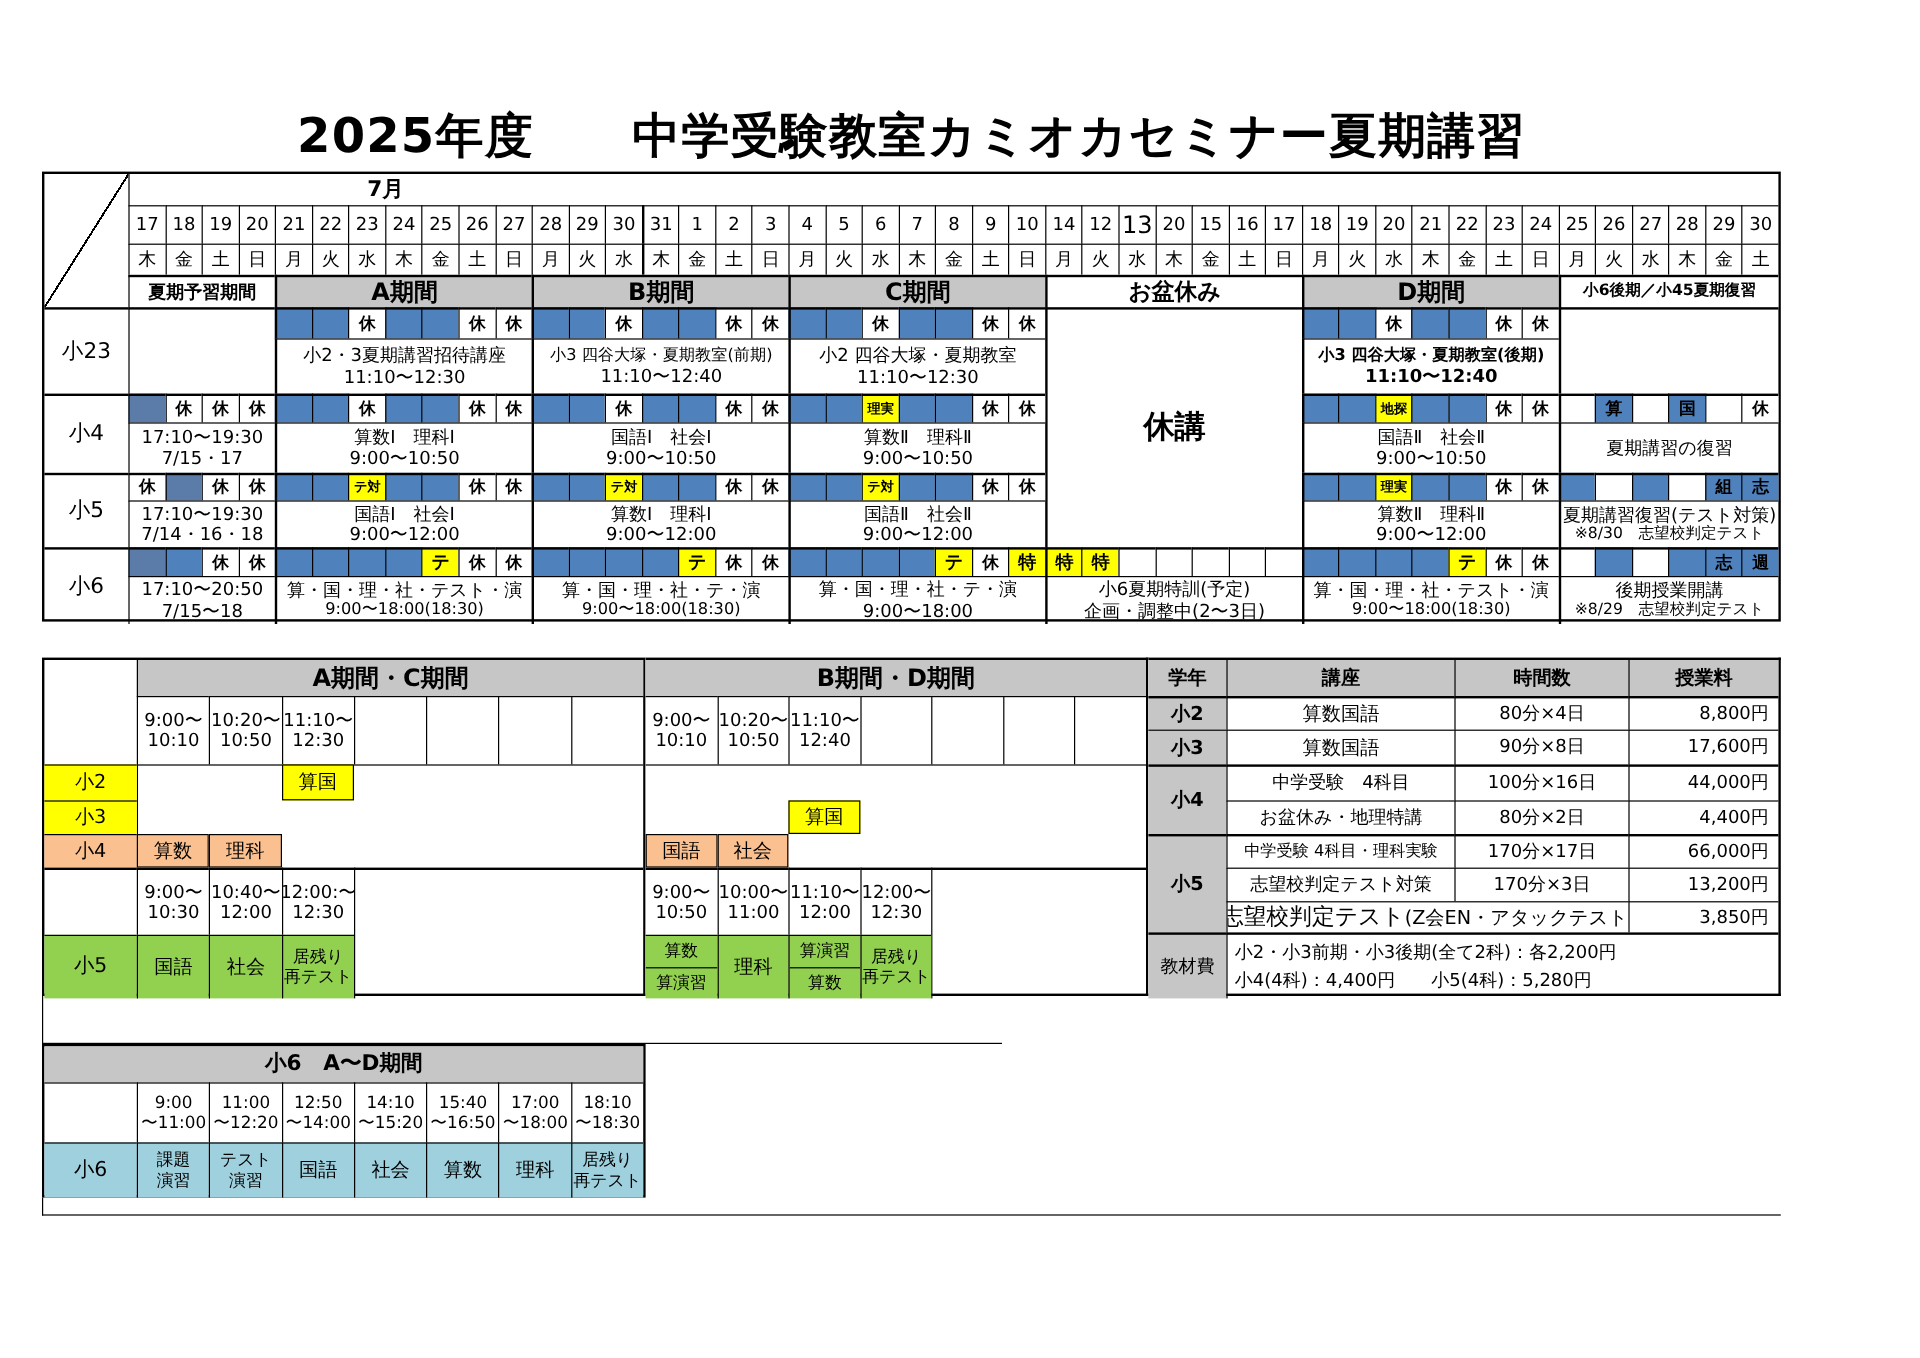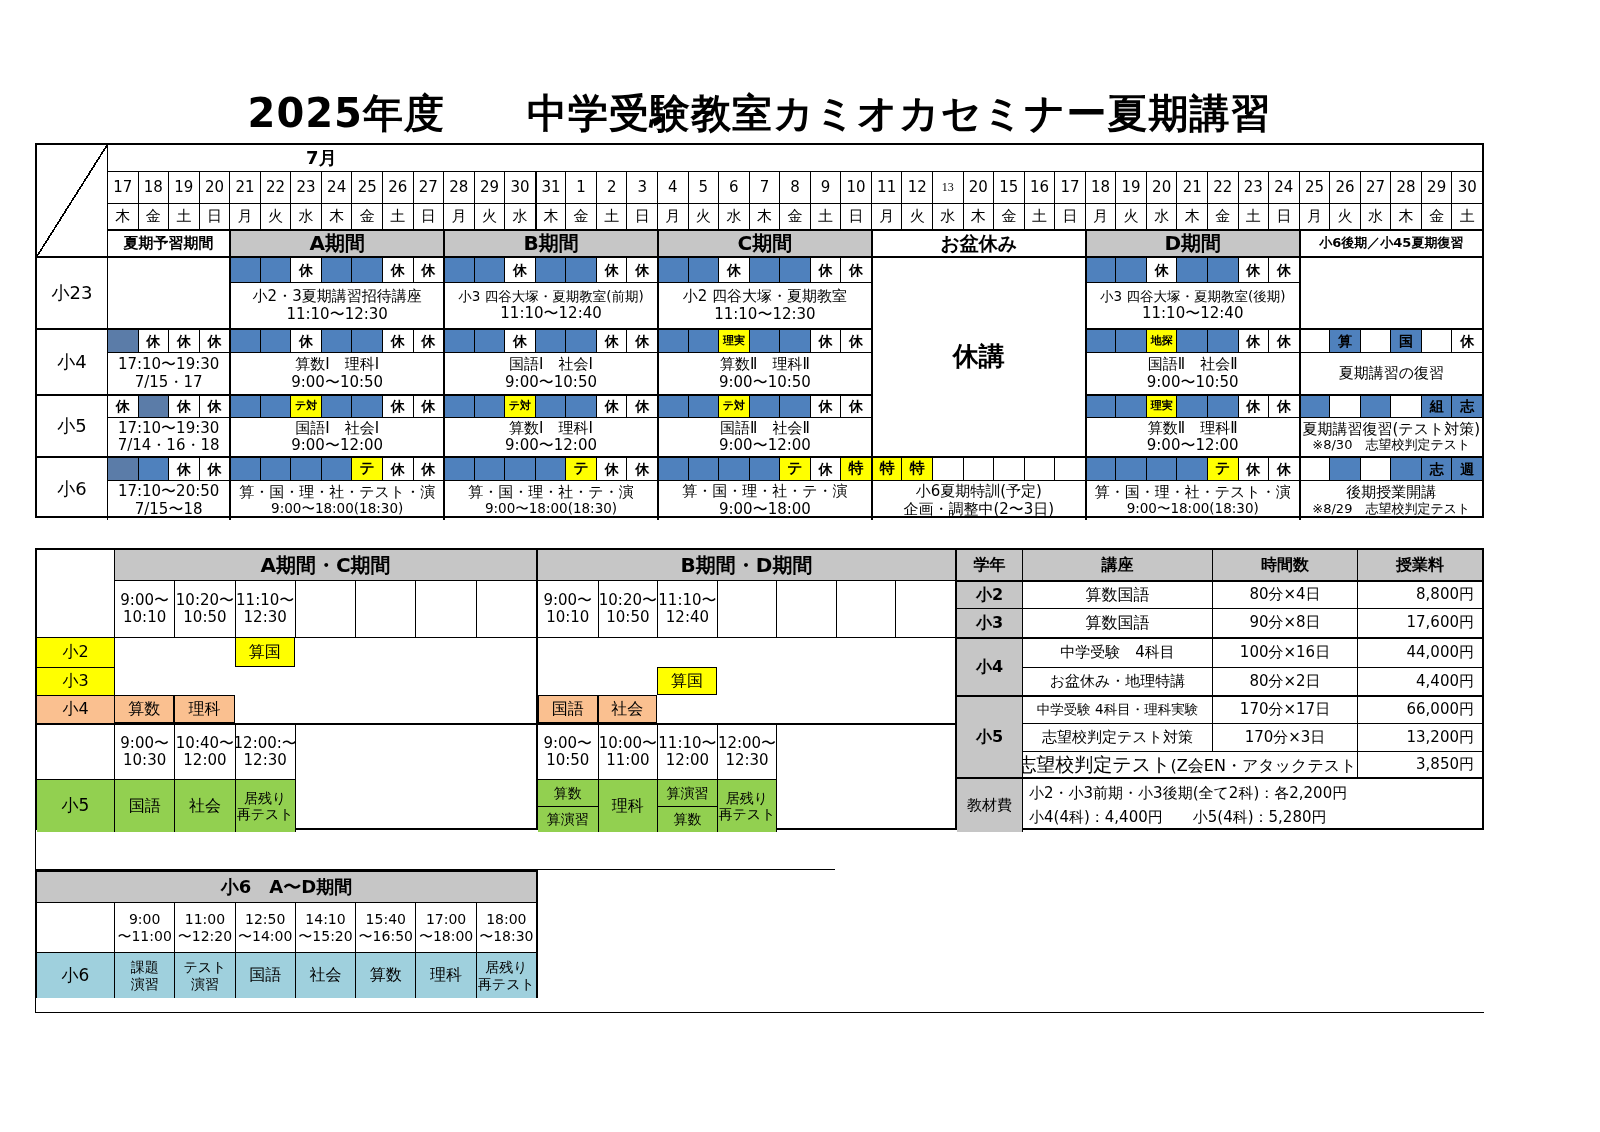--- a/index.html
+++ b/index.html
@@ -63,23 +63,23 @@
       <div class="c bl1" style="grid-area: 2 / 17; font-size: 15px; white-space: nowrap;">1</div>
       <div class="c bl1" style="grid-area: 2 / 18; font-size: 15px; white-space: nowrap;">2</div>
       <div class="c bl1" style="grid-area: 2 / 19; font-size: 15px; white-space: nowrap;">3</div>
       <div class="c bl1" style="grid-area: 2 / 20; font-size: 15px; white-space: nowrap;">4</div>
       <div class="c bl1" style="grid-area: 2 / 21; font-size: 15px; white-space: nowrap;">5</div>
       <div class="c bl1" style="grid-area: 2 / 22; font-size: 15px; white-space: nowrap;">6</div>
       <div class="c bl1" style="grid-area: 2 / 23; font-size: 15px; white-space: nowrap;">7</div>
       <div class="c bl1" style="grid-area: 2 / 24; font-size: 15px; white-space: nowrap;">8</div>
       <div class="c bl1" style="grid-area: 2 / 25; font-size: 15px; white-space: nowrap;">9</div>
       <div class="c bl1" style="grid-area: 2 / 26; font-size: 15px; white-space: nowrap;">10</div>
-      <div class="c bl1" style="grid-area: 2 / 27; font-size: 15px; white-space: nowrap;">11</div>
+      <div class="c bl1" style="grid-area: 2 / 27; font-size: 15px; white-space: nowrap;">14</div>
       <div class="c bl1" style="grid-area: 2 / 28; font-size: 15px; white-space: nowrap;">12</div>
-      <div class="c bl1" style="grid-area: 2 / 29; font-size: 12px; white-space: nowrap; font-family: Liberation Serif, serif;">13</div>
+      <div class="c bl1" style="grid-area: 2 / 29; font-size: 20px; white-space: nowrap;">13</div>
       <div class="c bl1" style="grid-area: 2 / 30; font-size: 15px; white-space: nowrap;">20</div>
       <div class="c bl1" style="grid-area: 2 / 31; font-size: 15px; white-space: nowrap;">15</div>
       <div class="c bl1" style="grid-area: 2 / 32; font-size: 15px; white-space: nowrap;">16</div>
       <div class="c bl1" style="grid-area: 2 / 33; font-size: 15px; white-space: nowrap;">17</div>
       <div class="c bl1" style="grid-area: 2 / 34; font-size: 15px; white-space: nowrap;">18</div>
       <div class="c bl1" style="grid-area: 2 / 35; font-size: 15px; white-space: nowrap;">19</div>
       <div class="c bl1" style="grid-area: 2 / 36; font-size: 15px; white-space: nowrap;">20</div>
       <div class="c bl1" style="grid-area: 2 / 37; font-size: 15px; white-space: nowrap;">21</div>
       <div class="c bl1" style="grid-area: 2 / 38; font-size: 15px; white-space: nowrap;">22</div>
       <div class="c bl1" style="grid-area: 2 / 39; font-size: 15px; white-space: nowrap;">23</div>
@@ -178,21 +178,21 @@
         <div style="white-space: nowrap; font-size: 15px;">11:10〜12:30</div>
       </div>
       <div class="c bt2 bl2" style="grid-area: 5 / 27 / 11 / 34; font-size: 26px; font-weight: bold;">休講</div>
       <div class="c bt2 bl2" style="grid-area: 5 / 34; background: rgb(79, 129, 189); white-space: nowrap;"></div>
       <div class="c bt2 bl1" style="grid-area: 5 / 35; background: rgb(79, 129, 189); white-space: nowrap;"></div>
       <div class="c bt2 bl1" style="grid-area: 5 / 36; background: rgb(255, 255, 255); font-size: 14px; font-weight: bold; white-space: nowrap;">休</div>
       <div class="c bt2 bl1" style="grid-area: 5 / 37; background: rgb(79, 129, 189); white-space: nowrap;"></div>
       <div class="c bt2 bl1" style="grid-area: 5 / 38; background: rgb(79, 129, 189); white-space: nowrap;"></div>
       <div class="c bt2 bl1" style="grid-area: 5 / 39; background: rgb(255, 255, 255); font-size: 14px; font-weight: bold; white-space: nowrap;">休</div>
       <div class="c bt2 bl1" style="grid-area: 5 / 40; background: rgb(255, 255, 255); font-size: 14px; font-weight: bold; white-space: nowrap;">休</div>
-      <div class="c bl2" style="grid-area: 6 / 34 / auto / 41;">
+      <div class="c bl2" style="grid-area: 6 / 34 / auto / 41; font-weight: bold;">
         <div style="white-space: nowrap; font-size: 13.5px;">小3 四谷大塚・夏期教室(後期)</div>
         <div style="white-space: nowrap; font-size: 15px;">11:10〜12:40</div>
       </div>
       <div class="c bt2 bl2" style="grid-area: 5 / 41 / 7 / 47;"></div>
       <div class="c bt2 bl0" style="grid-area: 7 / 1 / 9 / 2; font-size: 18px; white-space: nowrap;">小4</div>
       <div class="c bt2 bl1" style="grid-area: 7 / 2; background: rgb(91, 124, 168); white-space: nowrap;"></div>
       <div class="c bt2 bl1" style="grid-area: 7 / 3; background: rgb(255, 255, 255); font-size: 14px; font-weight: bold; white-space: nowrap;">休</div>
       <div class="c bt2 bl1" style="grid-area: 7 / 4; background: rgb(255, 255, 255); font-size: 14px; font-weight: bold; white-space: nowrap;">休</div>
       <div class="c bt2 bl1" style="grid-area: 7 / 5; background: rgb(255, 255, 255); font-size: 14px; font-weight: bold; white-space: nowrap;">休</div>
       <div class="c bl1" style="grid-area: 8 / 2 / auto / 6;">
@@ -555,21 +555,21 @@
       </div>
       <div class="c " style="grid-area: 2 / 6;">
         <div style="white-space: nowrap; font-size: 14px;">15:40</div>
         <div style="white-space: nowrap; font-size: 14px;">〜16:50</div>
       </div>
       <div class="c " style="grid-area: 2 / 7;">
         <div style="white-space: nowrap; font-size: 14px;">17:00</div>
         <div style="white-space: nowrap; font-size: 14px;">〜18:00</div>
       </div>
       <div class="c " style="grid-area: 2 / 8;">
-        <div style="white-space: nowrap; font-size: 14px;">18:00</div>
+        <div style="white-space: nowrap; font-size: 14px;">18:10</div>
         <div style="white-space: nowrap; font-size: 14px;">〜18:30</div>
       </div>
       <div class="c bl0" style="grid-area: 3 / 1; background: rgb(159, 208, 221); font-size: 17px; white-space: nowrap;">小6</div>
       <div class="c " style="grid-area: 3 / 2; background: rgb(159, 208, 221);">
         <div style="white-space: nowrap; font-size: 14px;">課題</div>
         <div style="white-space: nowrap; font-size: 14px;">演習</div>
       </div>
       <div class="c " style="grid-area: 3 / 3; background: rgb(159, 208, 221);">
         <div style="white-space: nowrap; font-size: 14px;">テスト</div>
         <div style="white-space: nowrap; font-size: 14px;">演習</div>

